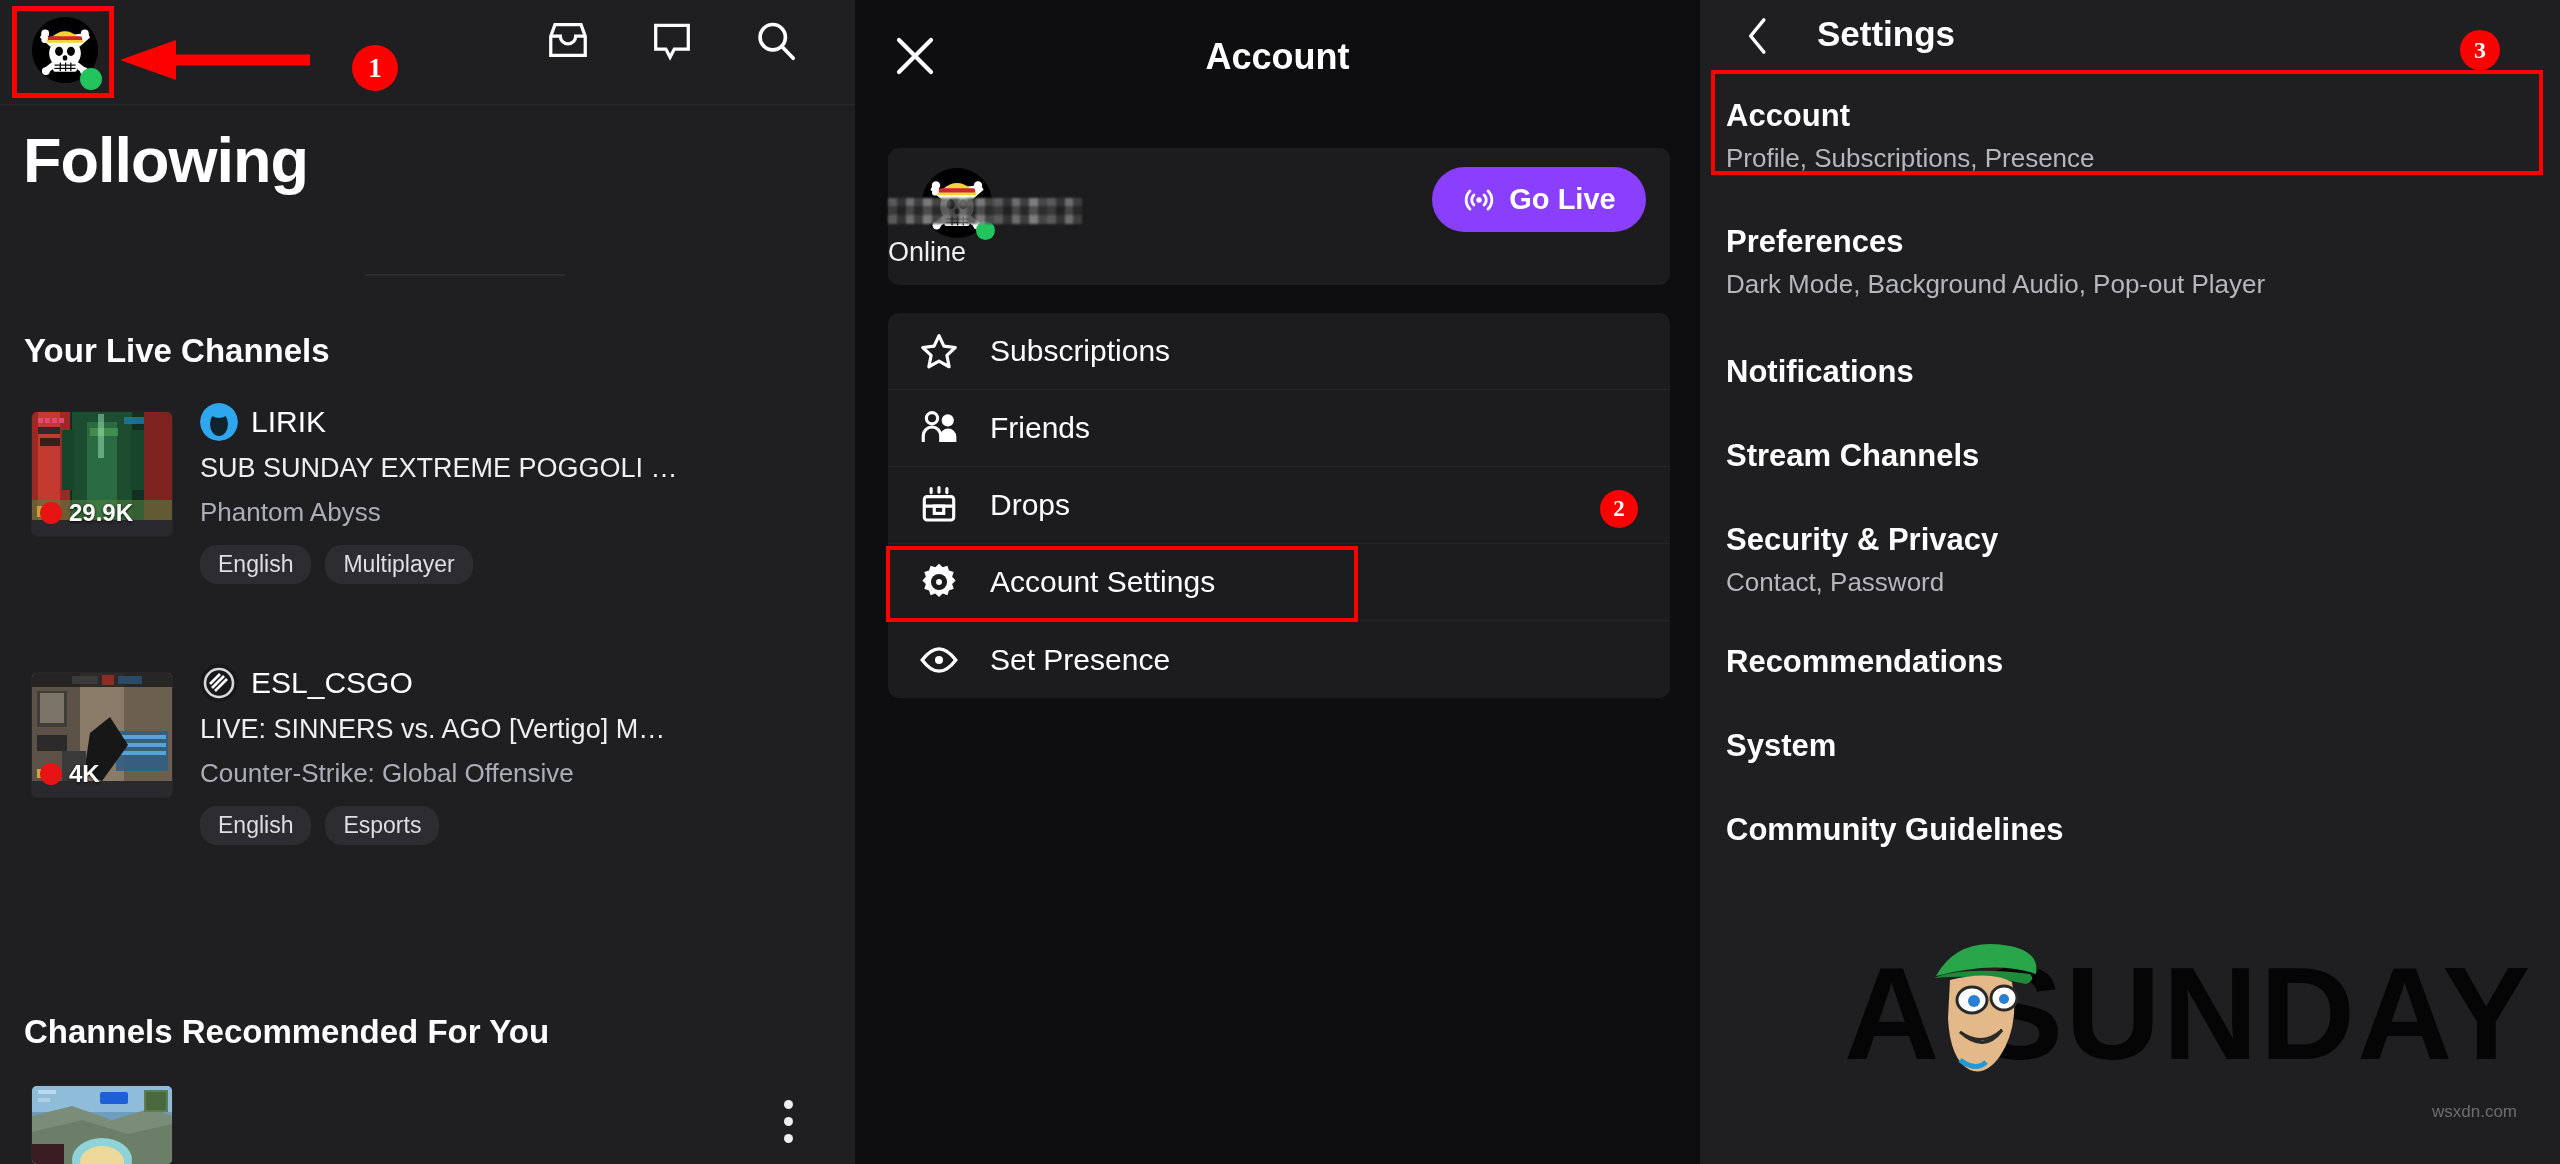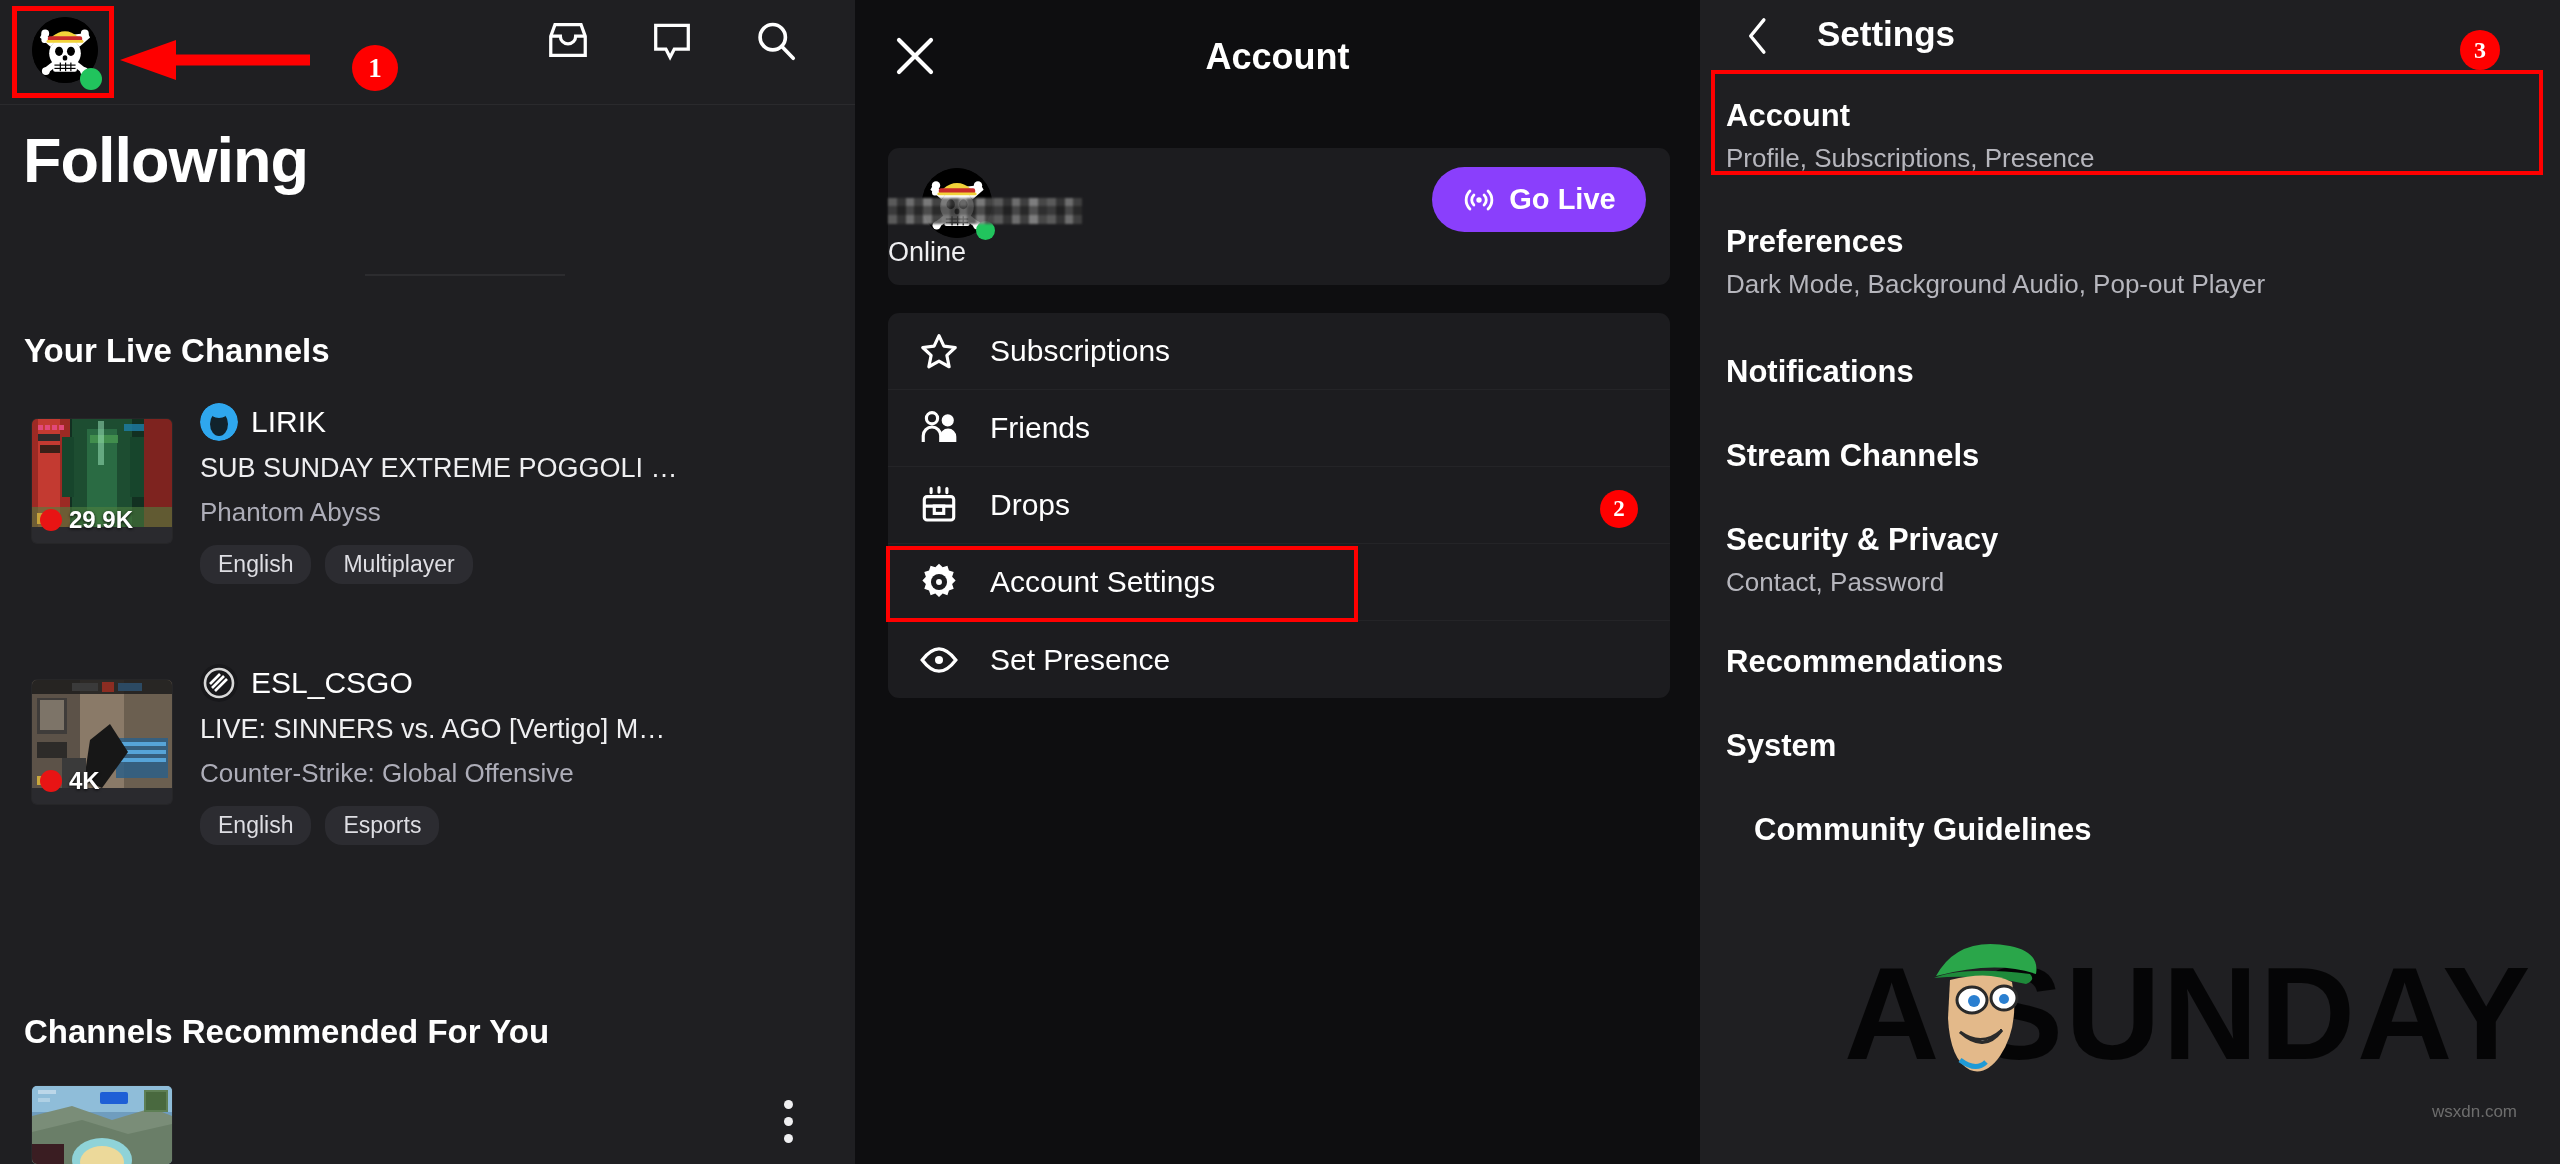--- a/index.html
+++ b/index.html
@@ -70,21 +70,21 @@
   }
   .sec-head {
     position: absolute; left: 24px;
     font-size: 33px; font-weight: bold; color: #fff;
   }
   #sec-live { top: 332px; }
   #sec-rec  { top: 1013px; }
 
   .chan-row { position: absolute; left: 0; width: 855px; }
   .chan-thumb {
-    position: absolute; left: 32px; top: 12px;
+    position: absolute; left: 32px; top: 5px;
     width: 140px; height: 124px; border-radius: 5px;
     overflow: hidden; background: #2a2a2e;
     box-shadow: 0 0 0 1px rgba(255,255,255,0.03);
   }
   .thumb-live {
     position: absolute; left: 8px; bottom: 9px;
     display: flex; align-items: center; gap: 7px;
   }
   .live-dot { width: 22px; height: 22px; border-radius: 50%; background: #e81414; }
   .live-count { color: #fff; font-size: 24px; font-weight: bold;
@@ -562,21 +562,21 @@
       <div class="set-item" style="padding-top:48px;">
         <div class="set-title">Security &amp; Privacy</div>
         <div class="set-sub">Contact, Password</div>
       </div>
       <div class="set-item" style="padding-top:46px;">
         <div class="set-title">Recommendations</div>
       </div>
       <div class="set-item" style="padding-top:48px;">
         <div class="set-title">System</div>
       </div>
-      <div class="set-item" style="padding-top:48px;margin-left:28px;">
+      <div class="set-item" style="padding-top:48px;">
         <div class="set-title">Community Guidelines</div>
       </div>
     </div>
 
     <div class="hl-box-account"></div>
   </div>
 
   <div class="wm">
     <div class="wm-text">A   SUNDAY</div>
     <svg class="wm-face" viewBox="0 0 130 160">

